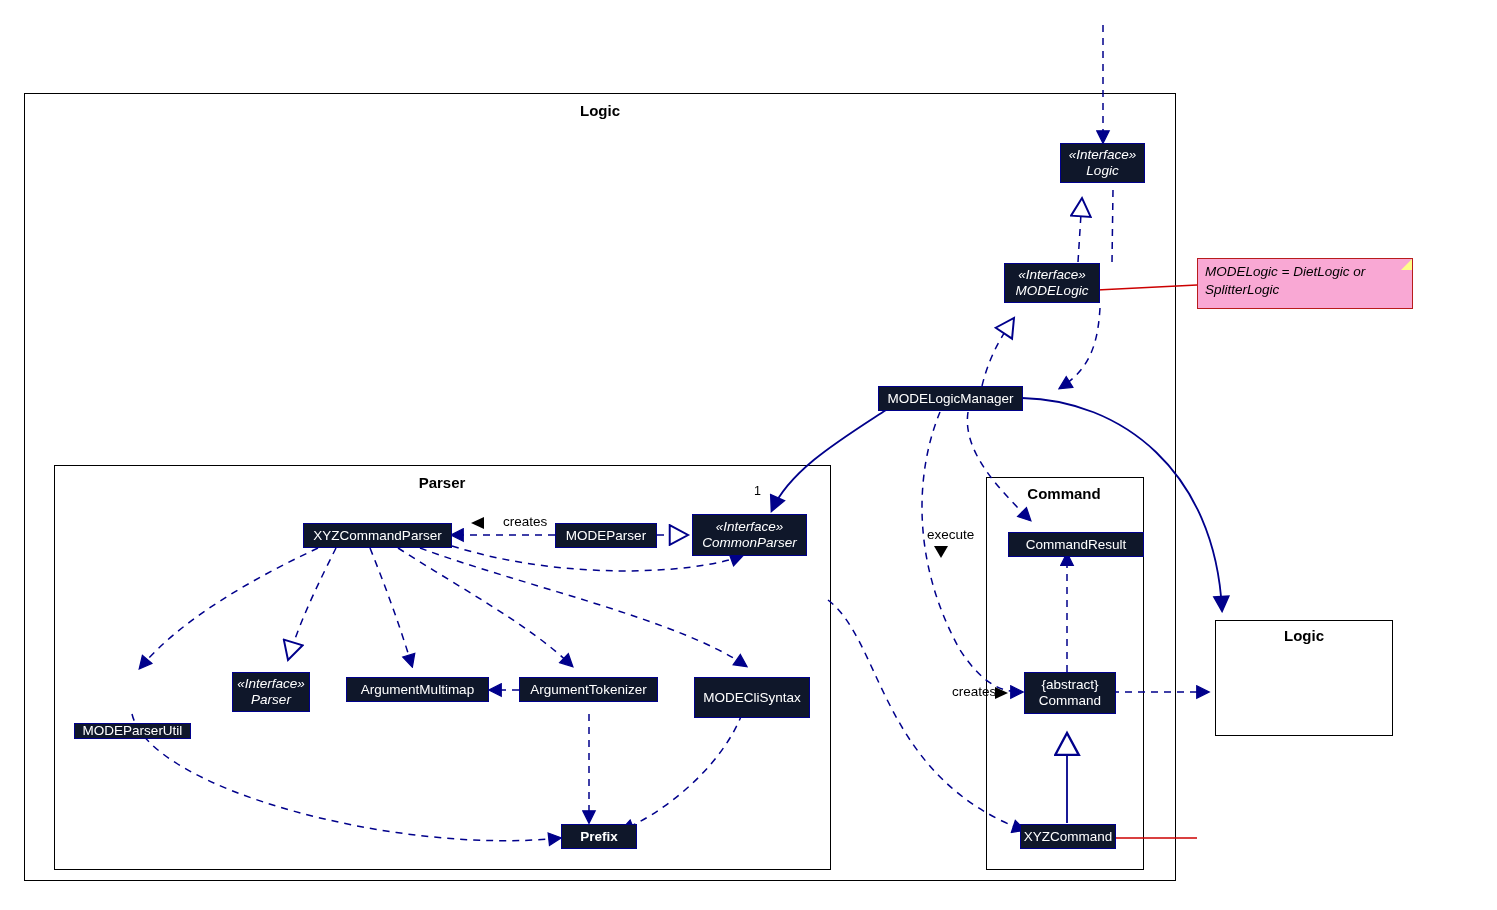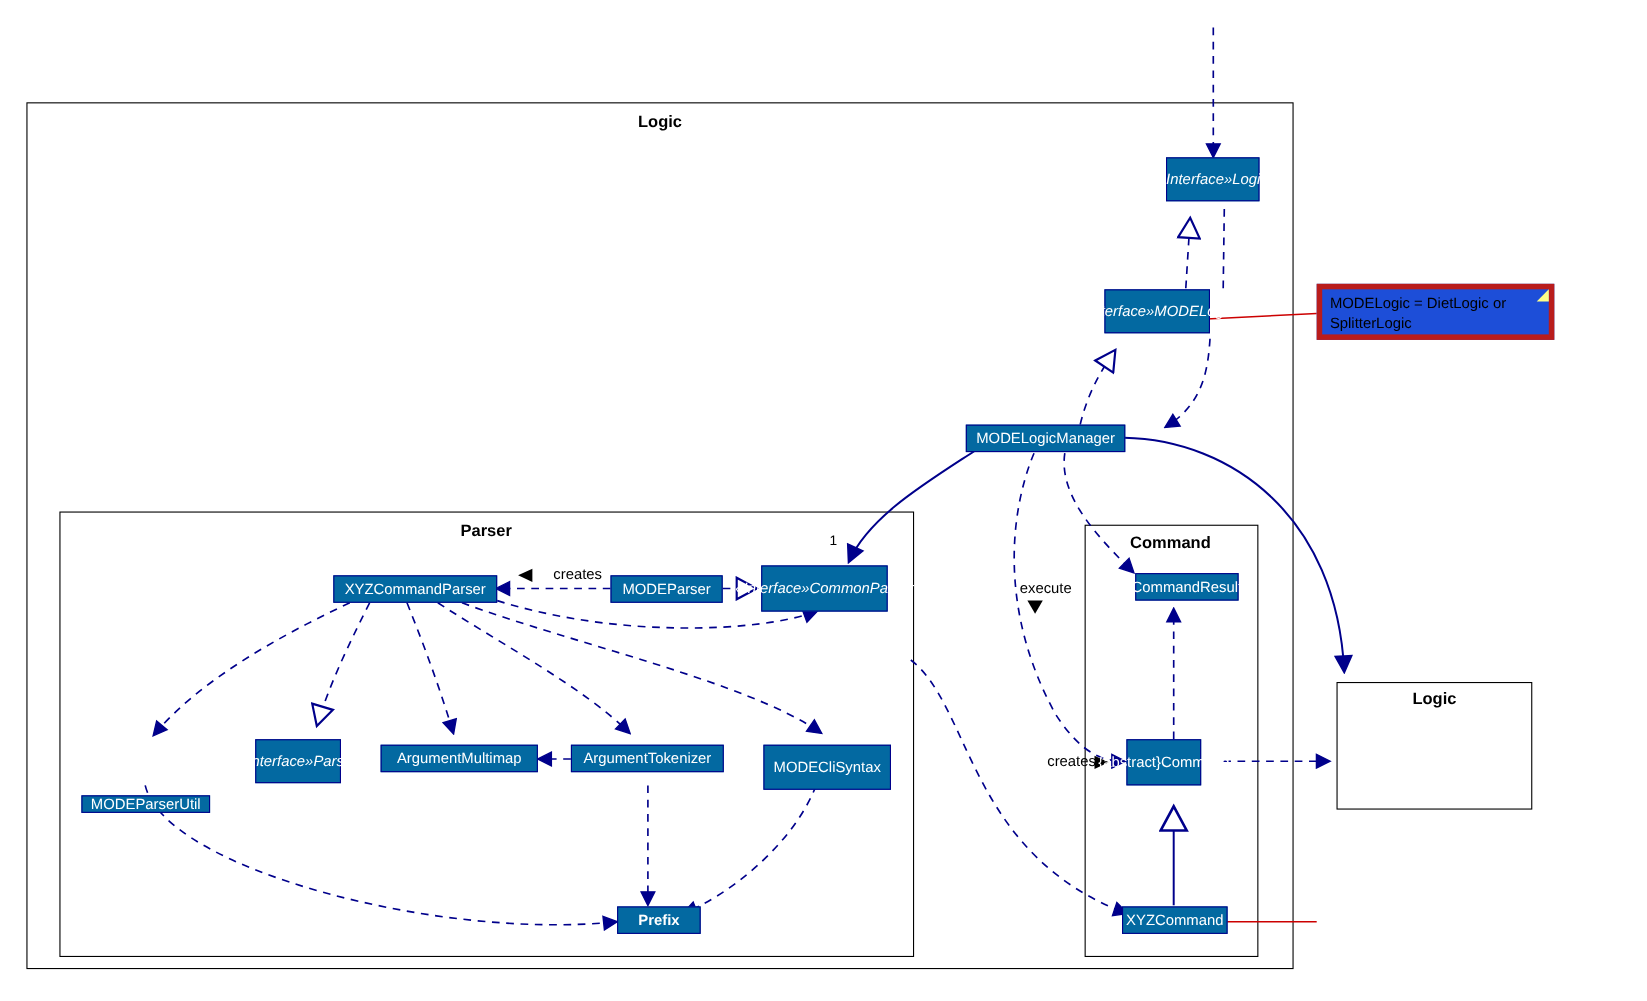--- a/index.html
+++ b/index.html
@@ -34,28 +34,29 @@
   .pkg-title {
     position: absolute;
     font-size: 15px;
     font-weight: bold;
     color: #000000;
     text-align: center;
     white-space: nowrap;
   }
   .cls {
     position: absolute;
-    background: #0369a1;
+    background: #0f172a;
     border: 1px solid #00008b;
     color: #ffffff;
     font-size: 13.5px;
     line-height: 16px;
     text-align: center;
     box-sizing: border-box;
     display: flex;
+    flex-direction: column;
     align-items: center;
     justify-content: center;
     white-space: nowrap;
     padding: 2px 6px;
   }
   .cls .ital {
     font-style: italic;
   }
   .box-plain {
     position: absolute;
@@ -66,28 +67,29 @@
   .box-plain-title {
     position: absolute;
     font-size: 15px;
     font-weight: bold;
     color: #000000;
     text-align: center;
     white-space: nowrap;
   }
   .note {
     position: absolute;
-    background: #1d4ed8;
-    border: 5px solid #b91c1c;
+    background: #f9a8d4;
+    border: 1px solid #b91c1c;
     color: #000000;
     font-size: 13.5px;
     line-height: 18px;
     box-sizing: border-box;
     padding: 4px 7px;
     white-space: pre;
+    font-style: italic;
   }
   .note::after {
     content: "";
     position: absolute;
     right: 0;
     top: 0;
     width: 0;
     height: 0;
     border-left: 11px solid transparent;
     border-bottom: 11px solid #ffff88;
@@ -242,25 +244,25 @@
   </div>
 
   <div class="cls" style="left:694px; top:677px; width:116px; height:41px;">
     <span>MODECliSyntax</span>
   </div>
 
   <div class="cls" style="left:561px; top:824px; width:76px; height:25px;font-weight:bold;">
     <span>Prefix</span>
   </div>
 
-  <div class="cls" style="left:1008px; top:521px; width:94px; height:25px;margin-left:24px;">
+  <div class="cls" style="left:1008px; top:532px; width:136px; height:25px;">
     <span>CommandResult</span>
   </div>
 
-  <div class="cls" style="left:1024px; top:672px; width:68px; height:42px;">
+  <div class="cls" style="left:1024px; top:672px; width:92px; height:42px;">
     <span>{abstract}</span>
     <span>Command</span>
   </div>
 
   <div class="cls" style="left:1020px; top:824px; width:96px; height:25px;">
     <span>XYZCommand</span>
   </div>
 
   <div class="edge-label" style="left:489px; top:514px;">creates</div>
   <div class="edge-label" style="left:938px; top:684px;">creates</div>

